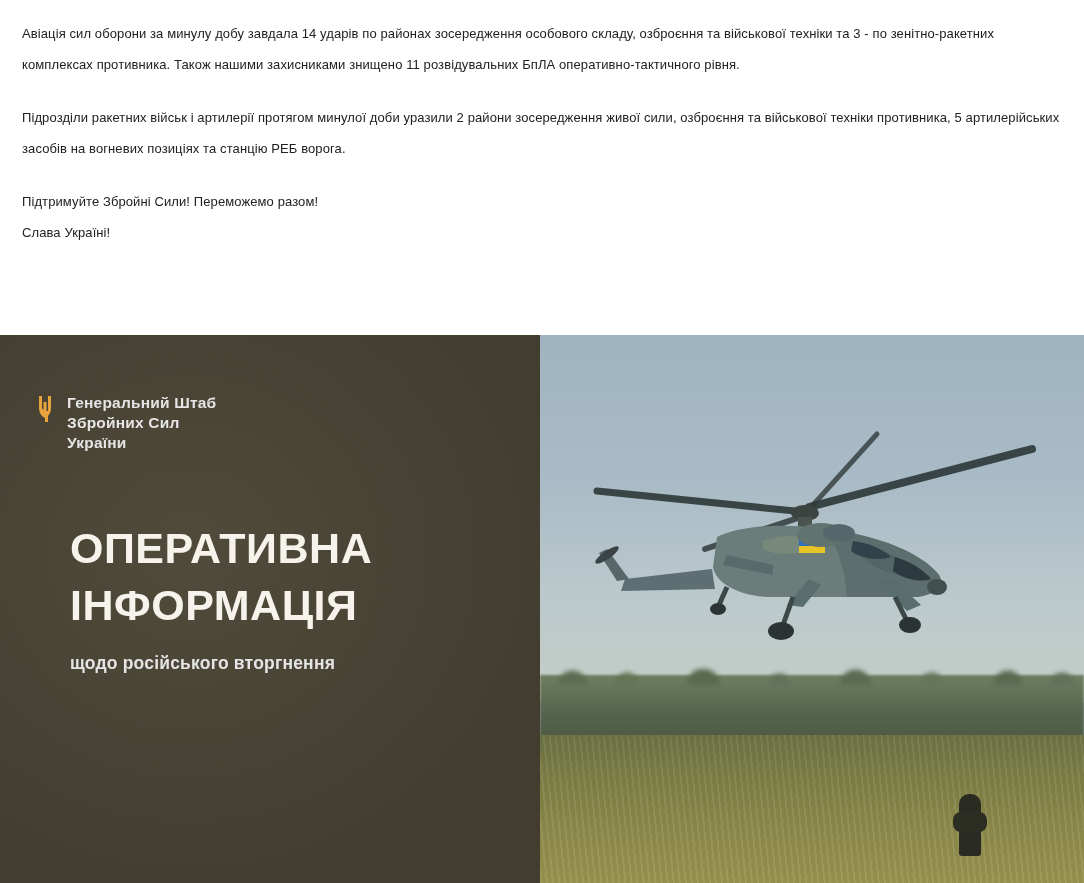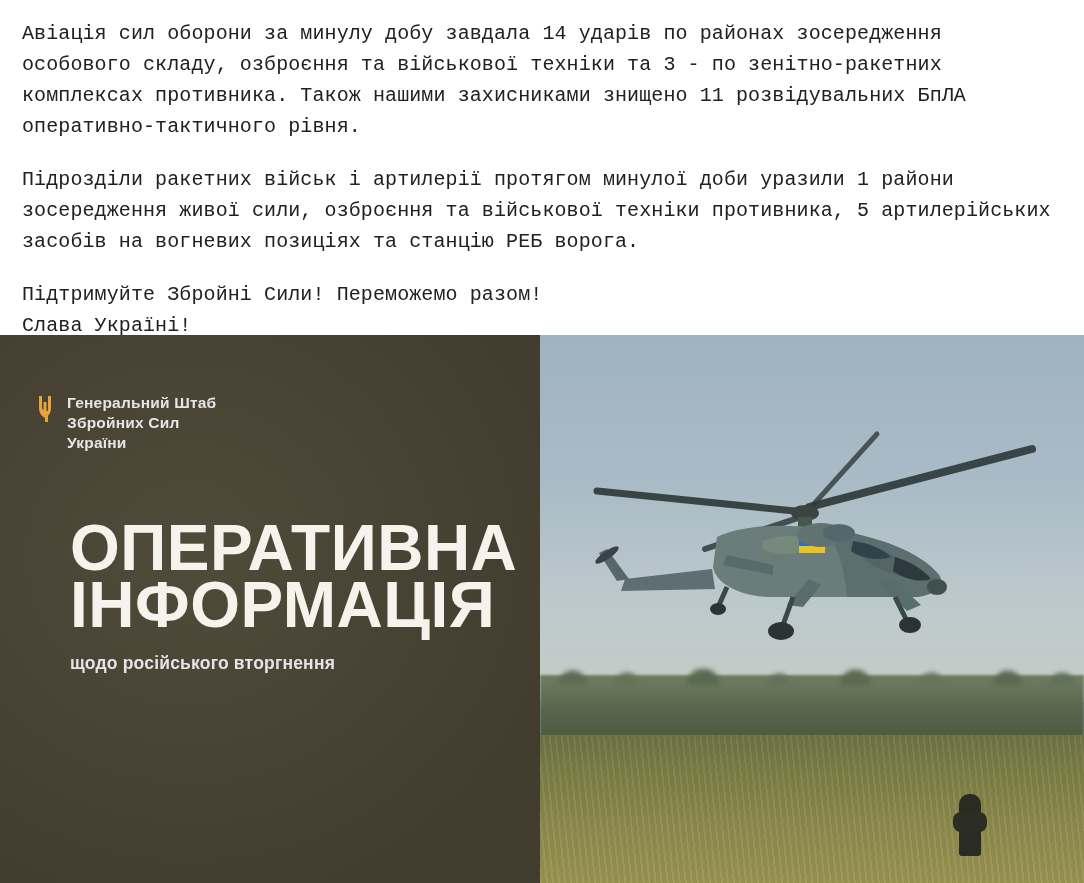--- a/index.html
+++ b/index.html
@@ -21,26 +21,25 @@
 
   
   .post-text {
     position: absolute;
     left: 0;
     top: 0;
     width: 1084px;
     padding: 18px 22px 0 22px;
   }
   .para {
-    font-size: 20px;
+    font-size: 13px;
     line-height: 31px;
     color: #202122;
     margin: 0 0 22px 0;
     letter-spacing: 0.1px;
-    font-family: Liberation Mono, monospace;
   }
   .para:last-child { margin-bottom: 16px; }
 
   
   .card {
     position: absolute;
     left: 0;
     top: 335px;
     width: 1084px;
     height: 548px;
@@ -89,21 +88,21 @@
     letter-spacing: 0.2px;
     white-space: pre-line;
   }
 
   .headline {
     position: absolute;
     left: 70px;
     top: 185px;
     z-index: 2;
     color: #f5f3ec;
-    font-size: 64px;
+    font-size: 43px;
     font-weight: bold;
     line-height: 57px;
     letter-spacing: 0.5px;
     white-space: pre-line;
   }
   .subhead {
     position: absolute;
     left: 70px;
     top: 318px;
     z-index: 2;
@@ -200,21 +199,21 @@
     height: 250px;
   }
 </style>
 </head>
 <body>
 
 <div id="page">
 
   <div class="post-text">
     <p class="para">Авіація сил оборони за минулу добу завдала 14 ударів по районах зосередження особового складу, озброєння та військової техніки та 3 - по зенітно-ракетних комплексах противника. Також нашими захисниками знищено 11  розвідувальних БпЛА оперативно-тактичного рівня.</p>
-    <p class="para">Підрозділи ракетних військ і артилерії протягом минулої доби уразили 1 райони зосередження живої сили, озброєння та військової техніки противника, 5 артилерійських засобів на вогневих позиціях та станцію РЕБ ворога.</p>
+    <p class="para">Підрозділи ракетних військ і артилерії протягом минулої доби уразили 2 райони зосередження живої сили, озброєння та військової техніки противника, 5 артилерійських засобів на вогневих позиціях та станцію РЕБ ворога.</p>
     <p class="para" style="white-space: pre-line;">Підтримуйте Збройні Сили! Переможемо разом!
 Слава Україні!</p>
   </div>
 
   <div class="card">
 
     <div class="panel">
 
       <div class="emblem-row">
         <svg class="tryzub" viewBox="0 0 34 52" aria-hidden="true">

